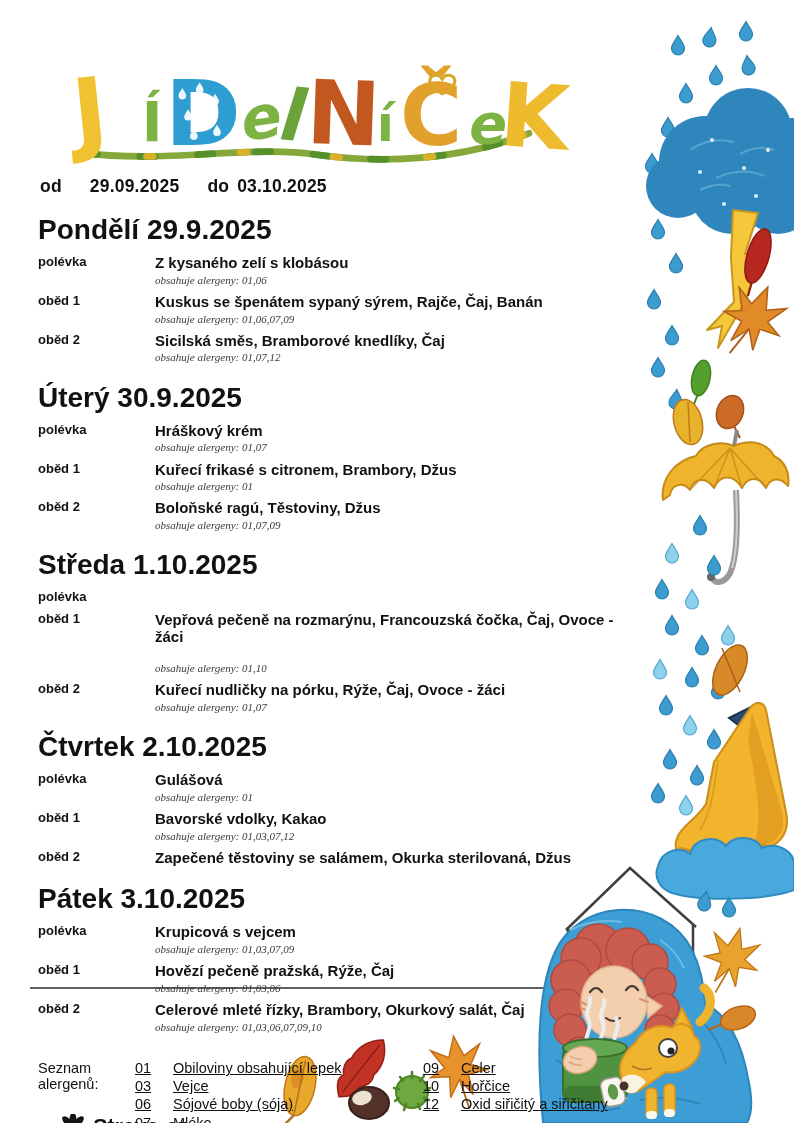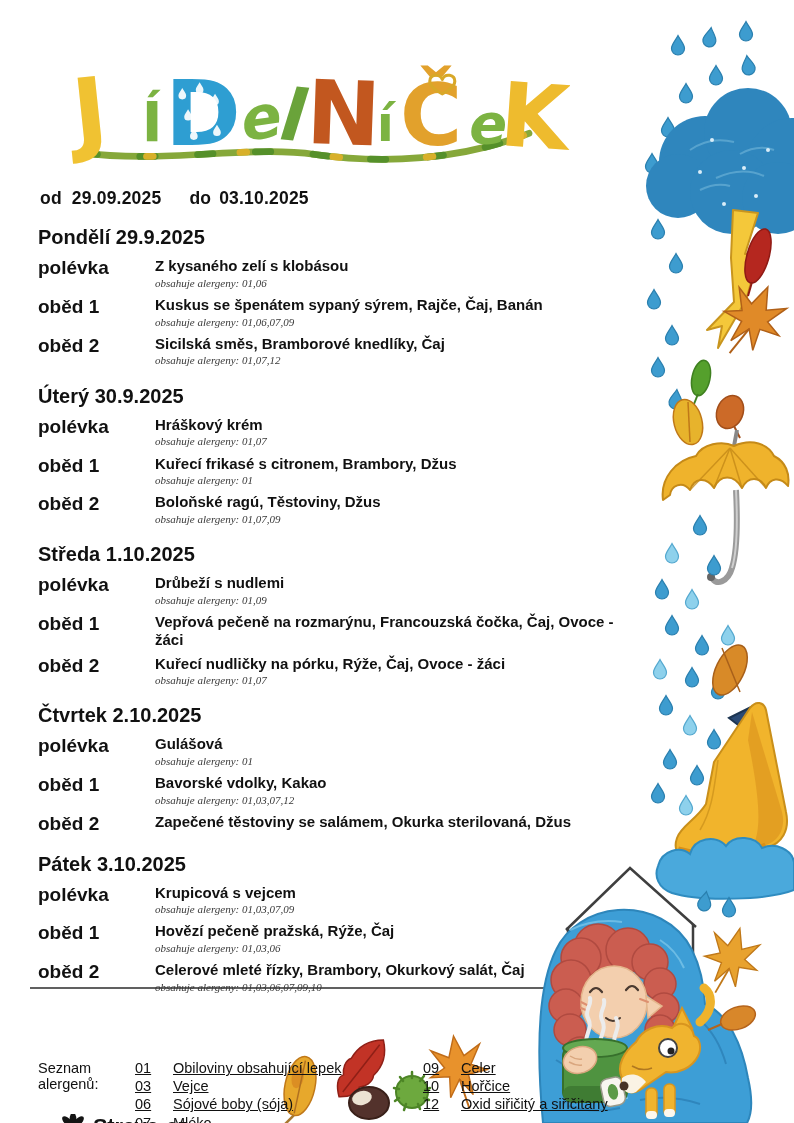--- a/index.html
+++ b/index.html
@@ -7,26 +7,26 @@
     width:794px;height:1123px;position:relative;overflow:hidden;background:#ffffff;
     font-family:"Liberation Sans","DejaVu Sans",sans-serif;color:#111;
   }
   
   #deco{position:absolute;left:0;top:0;width:794px;height:1123px;z-index:1;pointer-events:none;}
   
   .page{position:relative;z-index:2;}
   .logo-wrap{margin:64px 0 0 70px;width:500px;height:104px;}
   .date-line{margin:8px 0 0 40px;font-size:17.5px;font-weight:bold;letter-spacing:.2px;}
   .date-line span{display:inline-block;}
-  .date-from-label{margin-right:10px;}
-  .date-to-label{margin-left:28px;margin-right:8px;margin-top:12px;}
+  .date-from-label{margin-right:28px;}
+  .date-to-label{margin-left:28px;margin-right:8px;}
   .menu{margin:14px 0 0 38px;}
-  .day-title{font-size:20px;font-weight:bold;margin:17px 0 8px 0;}
+  .day-title{font-size:28px;font-weight:bold;margin:17px 0 8px 0;}
   .meal-row{display:flex;margin-bottom:6px;}
-  .meal-label{width:117px;flex:0 0 117px;font-size:19px;font-weight:bold;line-height:1.18;}
+  .meal-label{width:117px;flex:0 0 117px;font-size:13px;font-weight:bold;line-height:1.18;}
   .meal-main{flex:1;}
   .meal-dish{font-size:15px;font-weight:bold;line-height:1.18;max-width:604px;white-space:pre-line;}
   .meal-allergens{font-size:11px;font-style:italic;color:#383838;margin-top:2px;line-height:1.2;font-family:Liberation Serif, serif;}
   .meal-allergens.gapped{margin-top:16px;}
   
   .footer{position:absolute;left:38px;top:996px;display:flex;font-size:14.5px;line-height:1.12;}
   .seznam-label{width:97px;flex:0 0 97px;}
   .allergen-col{display:flex;flex-direction:column;row-gap:2px;}
   .allergen-col.c1{width:288px;flex:0 0 288px;}
   .allergen-item{display:flex;text-decoration:underline;}
@@ -406,31 +406,28 @@
     </div>
   </div>
 </div>
   </section>
 
   <section class="day">
     <h2 class="day-title">Středa 1.10.2025</h2>
     <div>
   <div class="meal-row">
     <div class="meal-label">polévka</div>
-    <div class="meal-main">
-      <div class="meal-dish">Drůbeží s nudlemi</div>
-      <div class="meal-allergens">obsahuje alergeny: 01,09</div>
-    </div>
   </div>
 
   <div class="meal-row">
     <div class="meal-label">oběd 1</div>
     <div class="meal-main">
       <div class="meal-dish">Vepřová pečeně na rozmarýnu, Francouzská čočka, Čaj, Ovoce -
 žáci</div>
+      <div class="meal-allergens gapped">obsahuje alergeny: 01,10</div>
     </div>
   </div>
 
   <div class="meal-row">
     <div class="meal-label">oběd 2</div>
     <div class="meal-main">
       <div class="meal-dish">Kuřecí nudličky na pórku, Rýže, Čaj, Ovoce - žáci</div>
       <div class="meal-allergens">obsahuje alergeny: 01,07</div>
     </div>
   </div>

